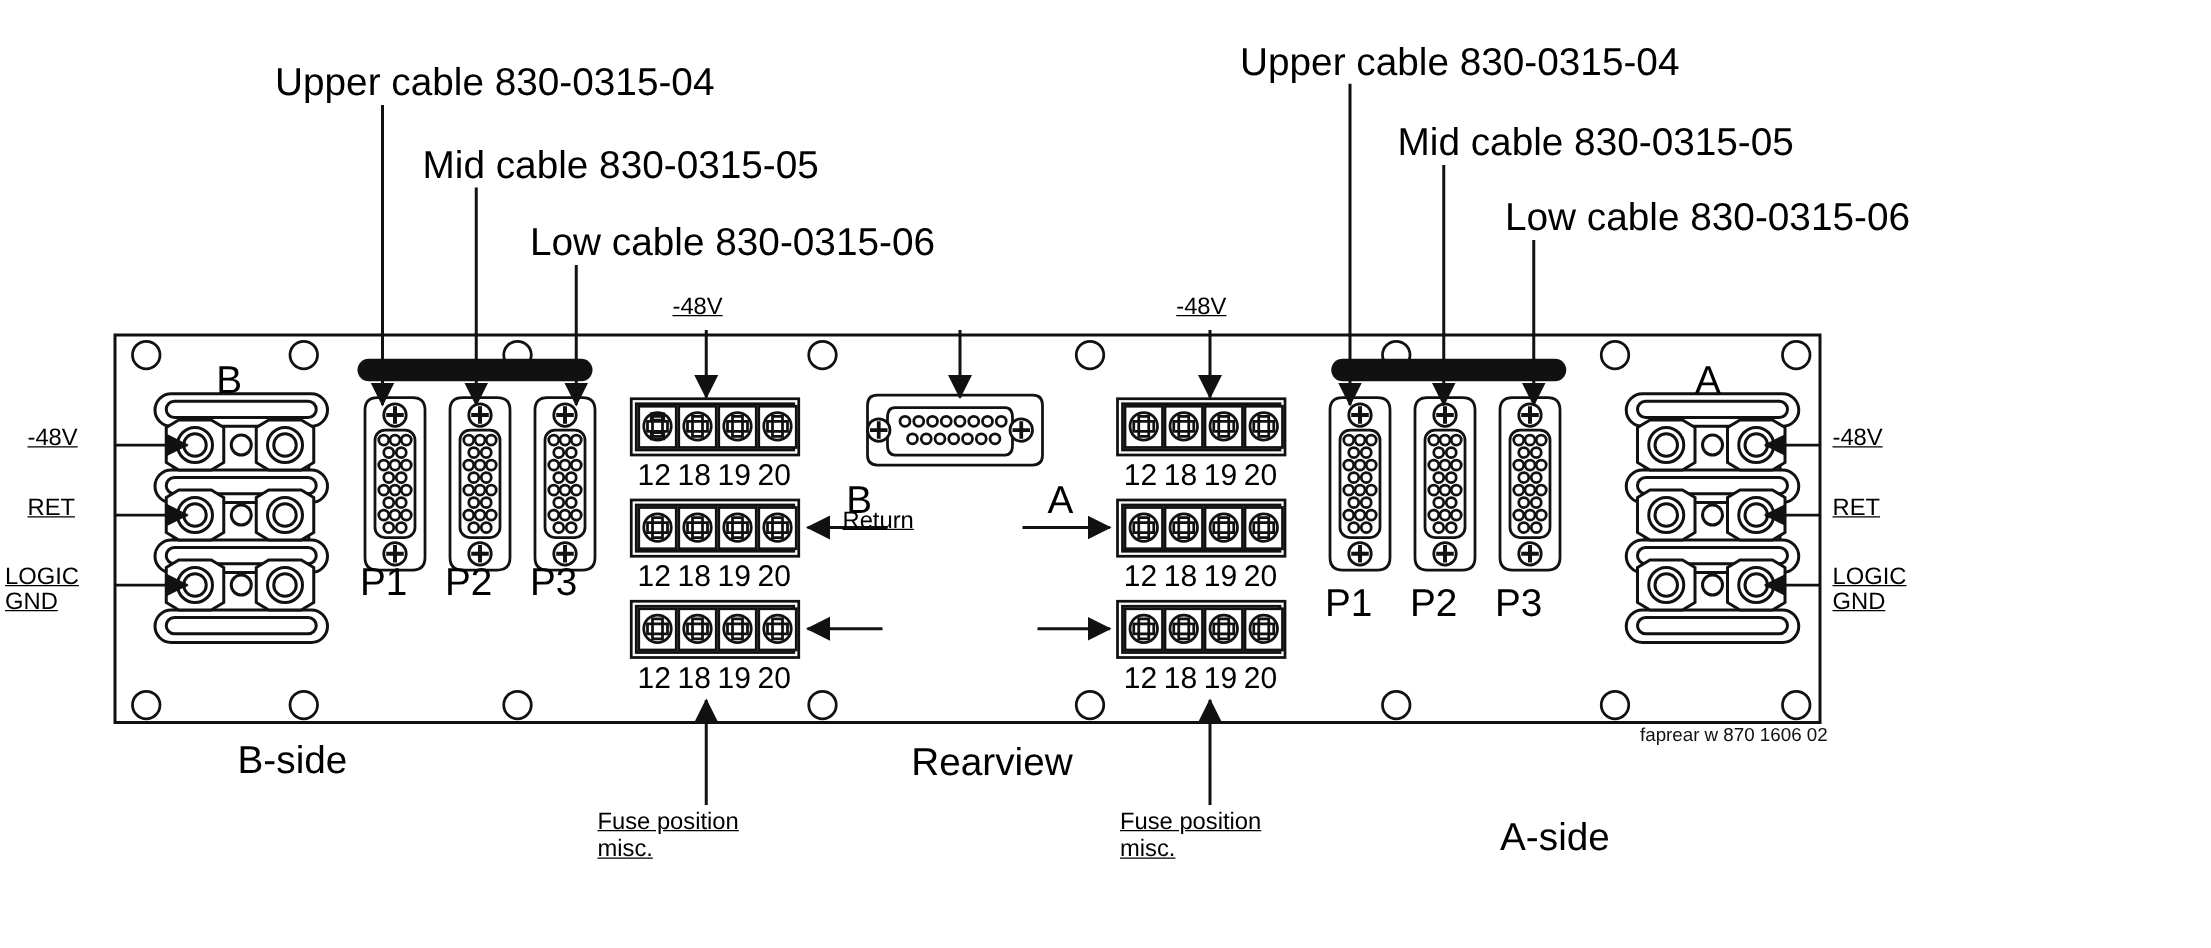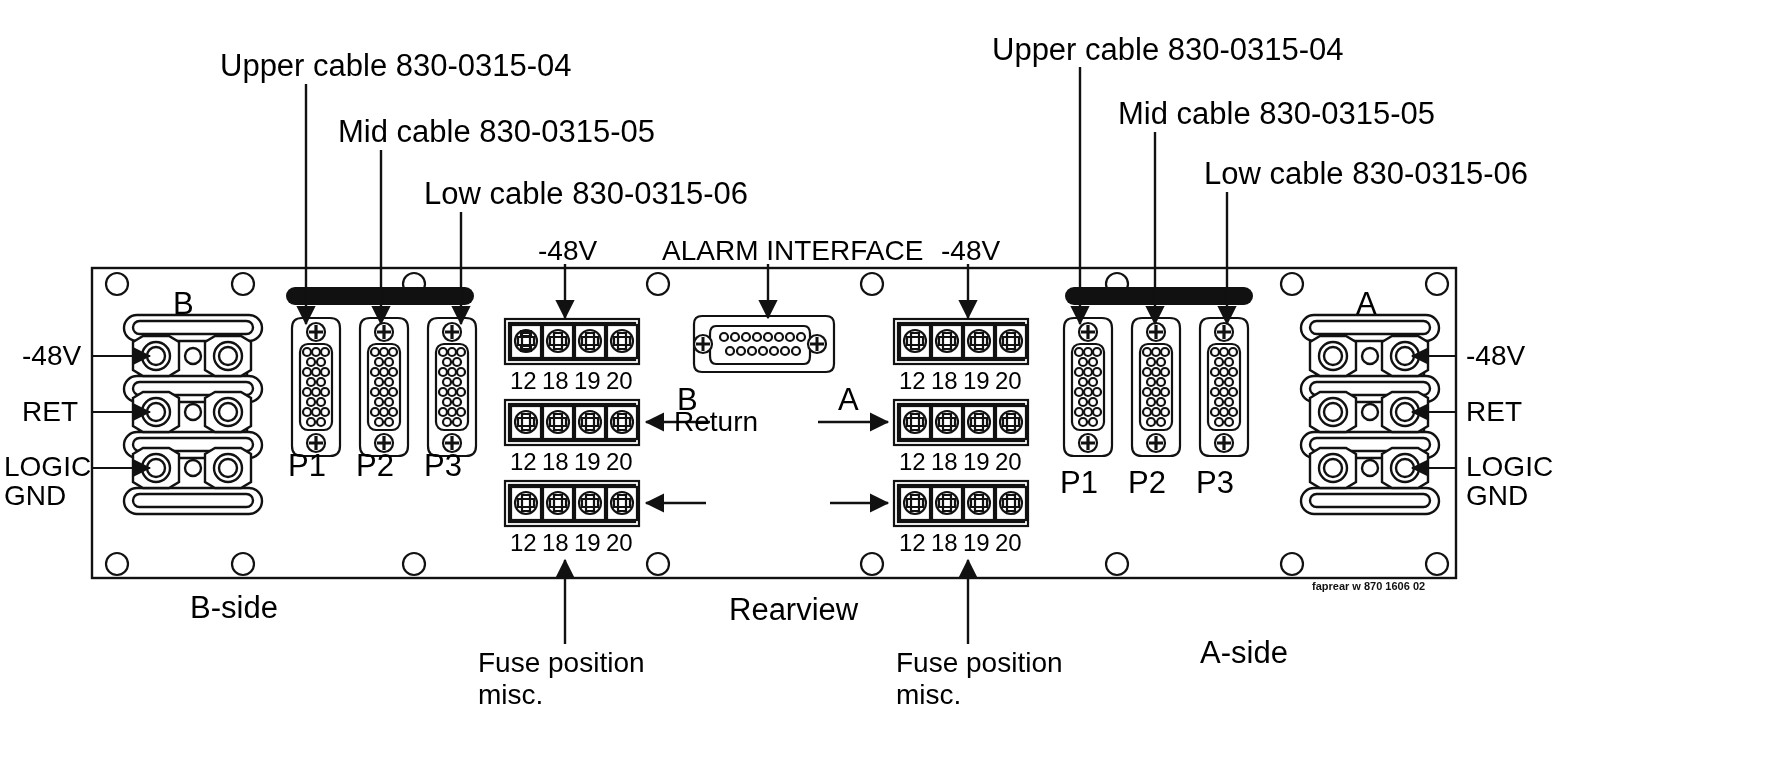--- a/index.html
+++ b/index.html
@@ -2,23 +2,23 @@
 <html><head>
 <meta charset="utf-8">
 <style>
   html,body{margin:0;padding:0;background:#ffffff;}
   body{width:1769px;height:758px;position:relative;overflow:hidden;
        font-family:"Liberation Sans","DejaVu Sans",sans-serif;color:#000;}
   .stage{position:absolute;left:0;top:0;width:1769px;height:758px;margin-top:32px;}
   svg{position:absolute;left:0;top:0;}
   .lbl{position:absolute;white-space:pre;line-height:1.05;}
   .big{font-size:31px;}
-  .med{font-size:28px;}
+  .med{font-size:19px;text-decoration:underline;}
   .num{font-size:24px;}
-  .tiny{font-size:11px;color:#111;font-weight:bold;}
+  .tiny{font-size:15px;color:#111;}
   .ctr{text-align:left;}
 </style>
 </head>
 <body>
 
 <div class="stage">
 
 <svg width="1769" height="758" viewBox="0 0 1769 758">
   <defs>
     <marker id="ah" markerWidth="9" markerHeight="9" refX="7.5" refY="4" orient="auto">
@@ -514,21 +514,20 @@
 
 <div class="lbl big" style="left:220px;top:18px;">Upper cable 830-0315-04</div>
 <div class="lbl big" style="left:338px;top:84px;">Mid cable 830-0315-05</div>
 <div class="lbl big" style="left:424px;top:146px;">Low cable 830-0315-06</div>
 
 <div class="lbl big" style="left:992px;top:2px;">Upper cable 830-0315-04</div>
 <div class="lbl big" style="left:1118px;top:66px;">Mid cable 830-0315-05</div>
 <div class="lbl big" style="left:1204px;top:126px;">Low cable 830-0315-06</div>
 
 <div class="lbl med" style="left:538px;top:204px;">-48V</div>
-<div class="lbl med" style="left:662px;top:204px;">ALARM INTERFACE</div>
 <div class="lbl med" style="left:941px;top:204px;">-48V</div>
 
 <div class="lbl big" style="left:173px;top:256px;">B</div>
 <div class="lbl big" style="left:1356px;top:256px;">A</div>
 
 <div class="lbl med" style="left:22px;top:309px;">-48V</div>
 <div class="lbl med" style="left:22px;top:365px;">RET</div>
 <div class="lbl med" style="left:4px;top:420px;white-space:pre;">LOGIC
 GND</div>
 
@@ -577,20 +576,20 @@
 
 <div class="lbl big" style="left:677px;top:352px;">B</div>
 <div class="lbl big" style="left:838px;top:352px;">A</div>
 
 <div class="lbl med ctr" style="left:674px;top:375px;width:128px;">Return</div>
 
 <div class="lbl tiny" style="left:1312px;top:549px;">faprear w 870 1606 02</div>
 
 <div class="lbl big ctr" style="left:190px;top:560px;width:160px;">B-side</div>
 <div class="lbl big ctr" style="left:729px;top:562px;width:150px;">Rearview</div>
-<div class="lbl big ctr" style="left:1200px;top:605px;width:160px;">A-side</div>
+<div class="lbl big ctr" style="left:1200px;top:622px;width:160px;">A-side</div>
 
 <div class="lbl med" style="left:478px;top:615px;white-space:pre;line-height:1.15;">Fuse position
 misc.</div>
 <div class="lbl med" style="left:896px;top:615px;white-space:pre;line-height:1.15;">Fuse position
 misc.</div>
 
 </div>
 
 </body></html>

